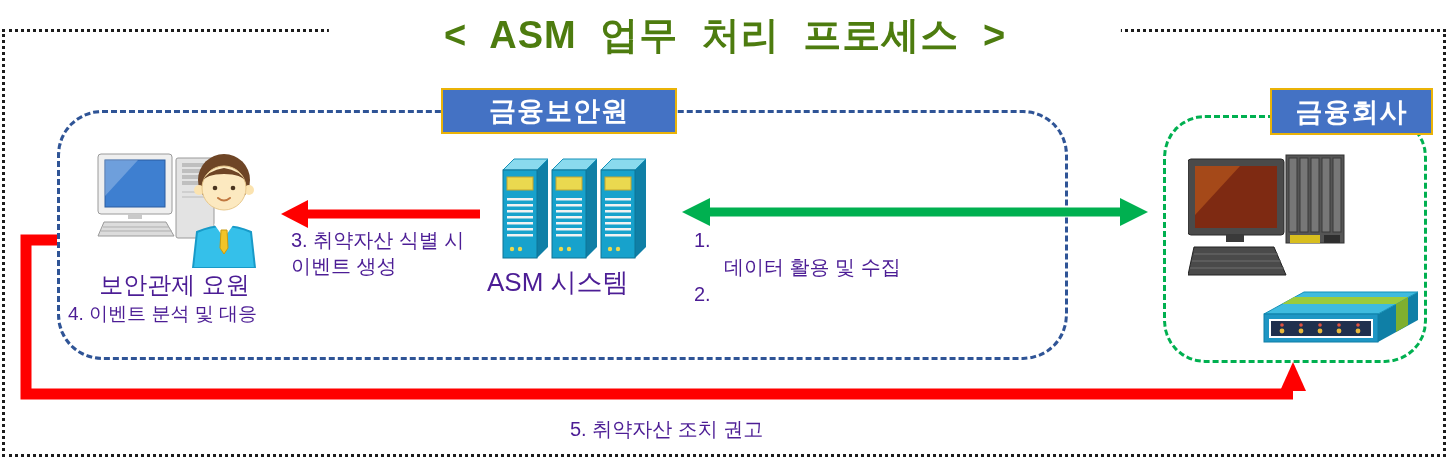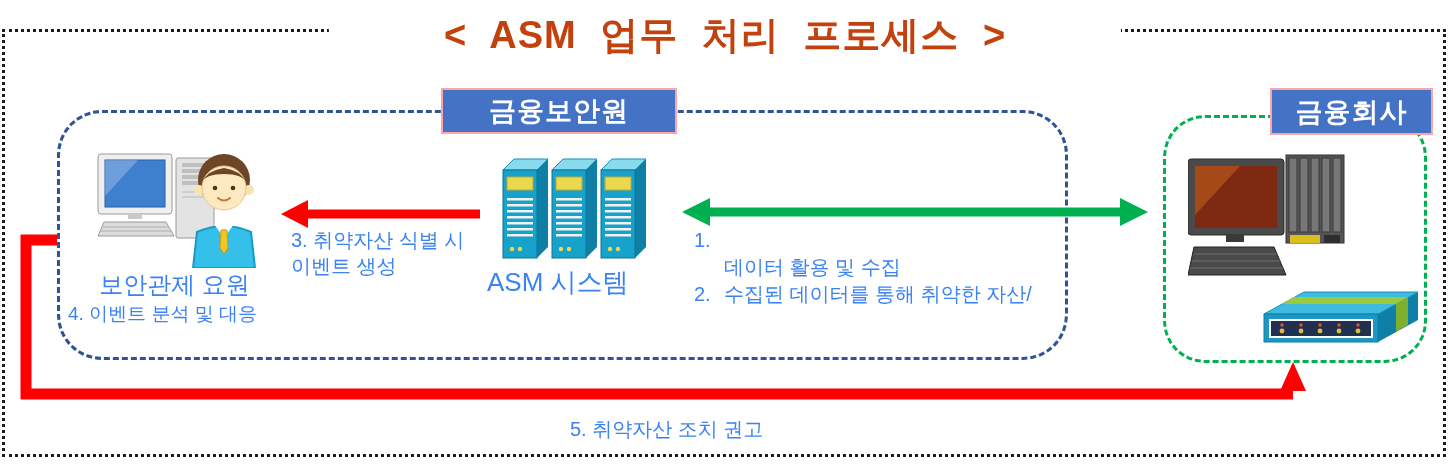--- a/index.html
+++ b/index.html
@@ -8,44 +8,44 @@
     position: relative; width: 1450px; height: 464px; background: #fff;
     font-family: "Liberation Sans", "DejaVu Sans", sans-serif; overflow: hidden;
   }
   .frame {
     position: absolute; left: 2px; top: 29px; width: 1444px; height: 428px;
     border: 3px dotted #1c1c1c; z-index: 0;
   }
   .title {
     position: absolute; top: 8px; left: 50%; transform: translateX(-50%);
     background: #fff; padding: 2px 115px; font-size: 38px; font-weight: 700;
-    color: #c2410c; white-space: nowrap; z-index: 4; letter-spacing: 1px; word-spacing: 12px;
+    color: #4d7c0f; white-space: nowrap; z-index: 4; letter-spacing: 1px; word-spacing: 12px;
   }
   .group-fsi {
     position: absolute; left: 57px; top: 110px; width: 1011px; height: 250px;
     border: 3px dashed #2F5496; border-radius: 45px; z-index: 1;
   }
   .group-company {
     position: absolute; left: 1163px; top: 115px; width: 264px; height: 248px;
     border: 3px dashed #00B050; border-radius: 42px; z-index: 1;
   }
   .group-label {
-    position: absolute; background: #4472C4; border: 2px solid #fca5a5; color: #fff;
+    position: absolute; background: #4472C4; border: 2px solid #eab308; color: #fff;
     font-weight: 700; font-size: 27px; display: flex; align-items: center;
     justify-content: center; z-index: 5; letter-spacing: 1px;
   }
   .label-fsi { left: 441px; top: 88px; width: 236px; height: 46px; }
   .label-company { left: 1270px; top: 88px; width: 163px; height: 47px; }
   .arrow-layer { position: absolute; left: 0; top: 0; z-index: 2; pointer-events: none; }
   .icon { position: absolute; z-index: 3; }
   .icon-analyst { left: 96px; top: 150px; width: 170px; height: 118px; }
   .icon-asm { left: 500px; top: 150px; width: 155px; height: 118px; }
   .icon-pc { left: 1188px; top: 153px; width: 168px; height: 126px; }
   .icon-switch { left: 1260px; top: 280px; width: 162px; height: 74px; }
-  .txt { position: absolute; color: #3b82f6; z-index: 3; }
+  .txt { position: absolute; color: #4c1d95; z-index: 3; }
   .analyst-name { left: 77px; top: 269px; width: 195px; text-align: center; font-size: 24px; }
   .analyst-note { left: 68px; top: 301px; width: 230px; text-align: left; font-size: 19px; }
   .asm-name { left: 487px; top: 265px; width: 185px; text-align: left; font-size: 26px; }
   .event-text { left: 291px; top: 227px; font-size: 20px; line-height: 26px; }
   .collect-list { left: 694px; top: 227px; width: 390px; font-size: 20px; line-height: 27px; }
   .collect-item { display: flex; }
   .collect-item .num { flex: 0 0 30px; }
   .recommend-label { left: 570px; top: 416px; font-size: 20px; }
 </style>
 </head>
@@ -226,20 +226,20 @@
     <div class="collect-item">
       <span class="num">1.</span>
       <span class="body">
         <br>
         <span>데이터 활용 및 수집</span>
       </span>
     </div>
     <div class="collect-item">
       <span class="num">2.</span>
       <span class="body">
-        <span>수집된 데이터를 통해 취약한 자산/</span><br>
+        <br>
       </span>
     </div>
   </div>
 
   <div class="txt recommend-label">5. 취약자산 조치 권고</div>
 
 </div>
 
 </body></html>

